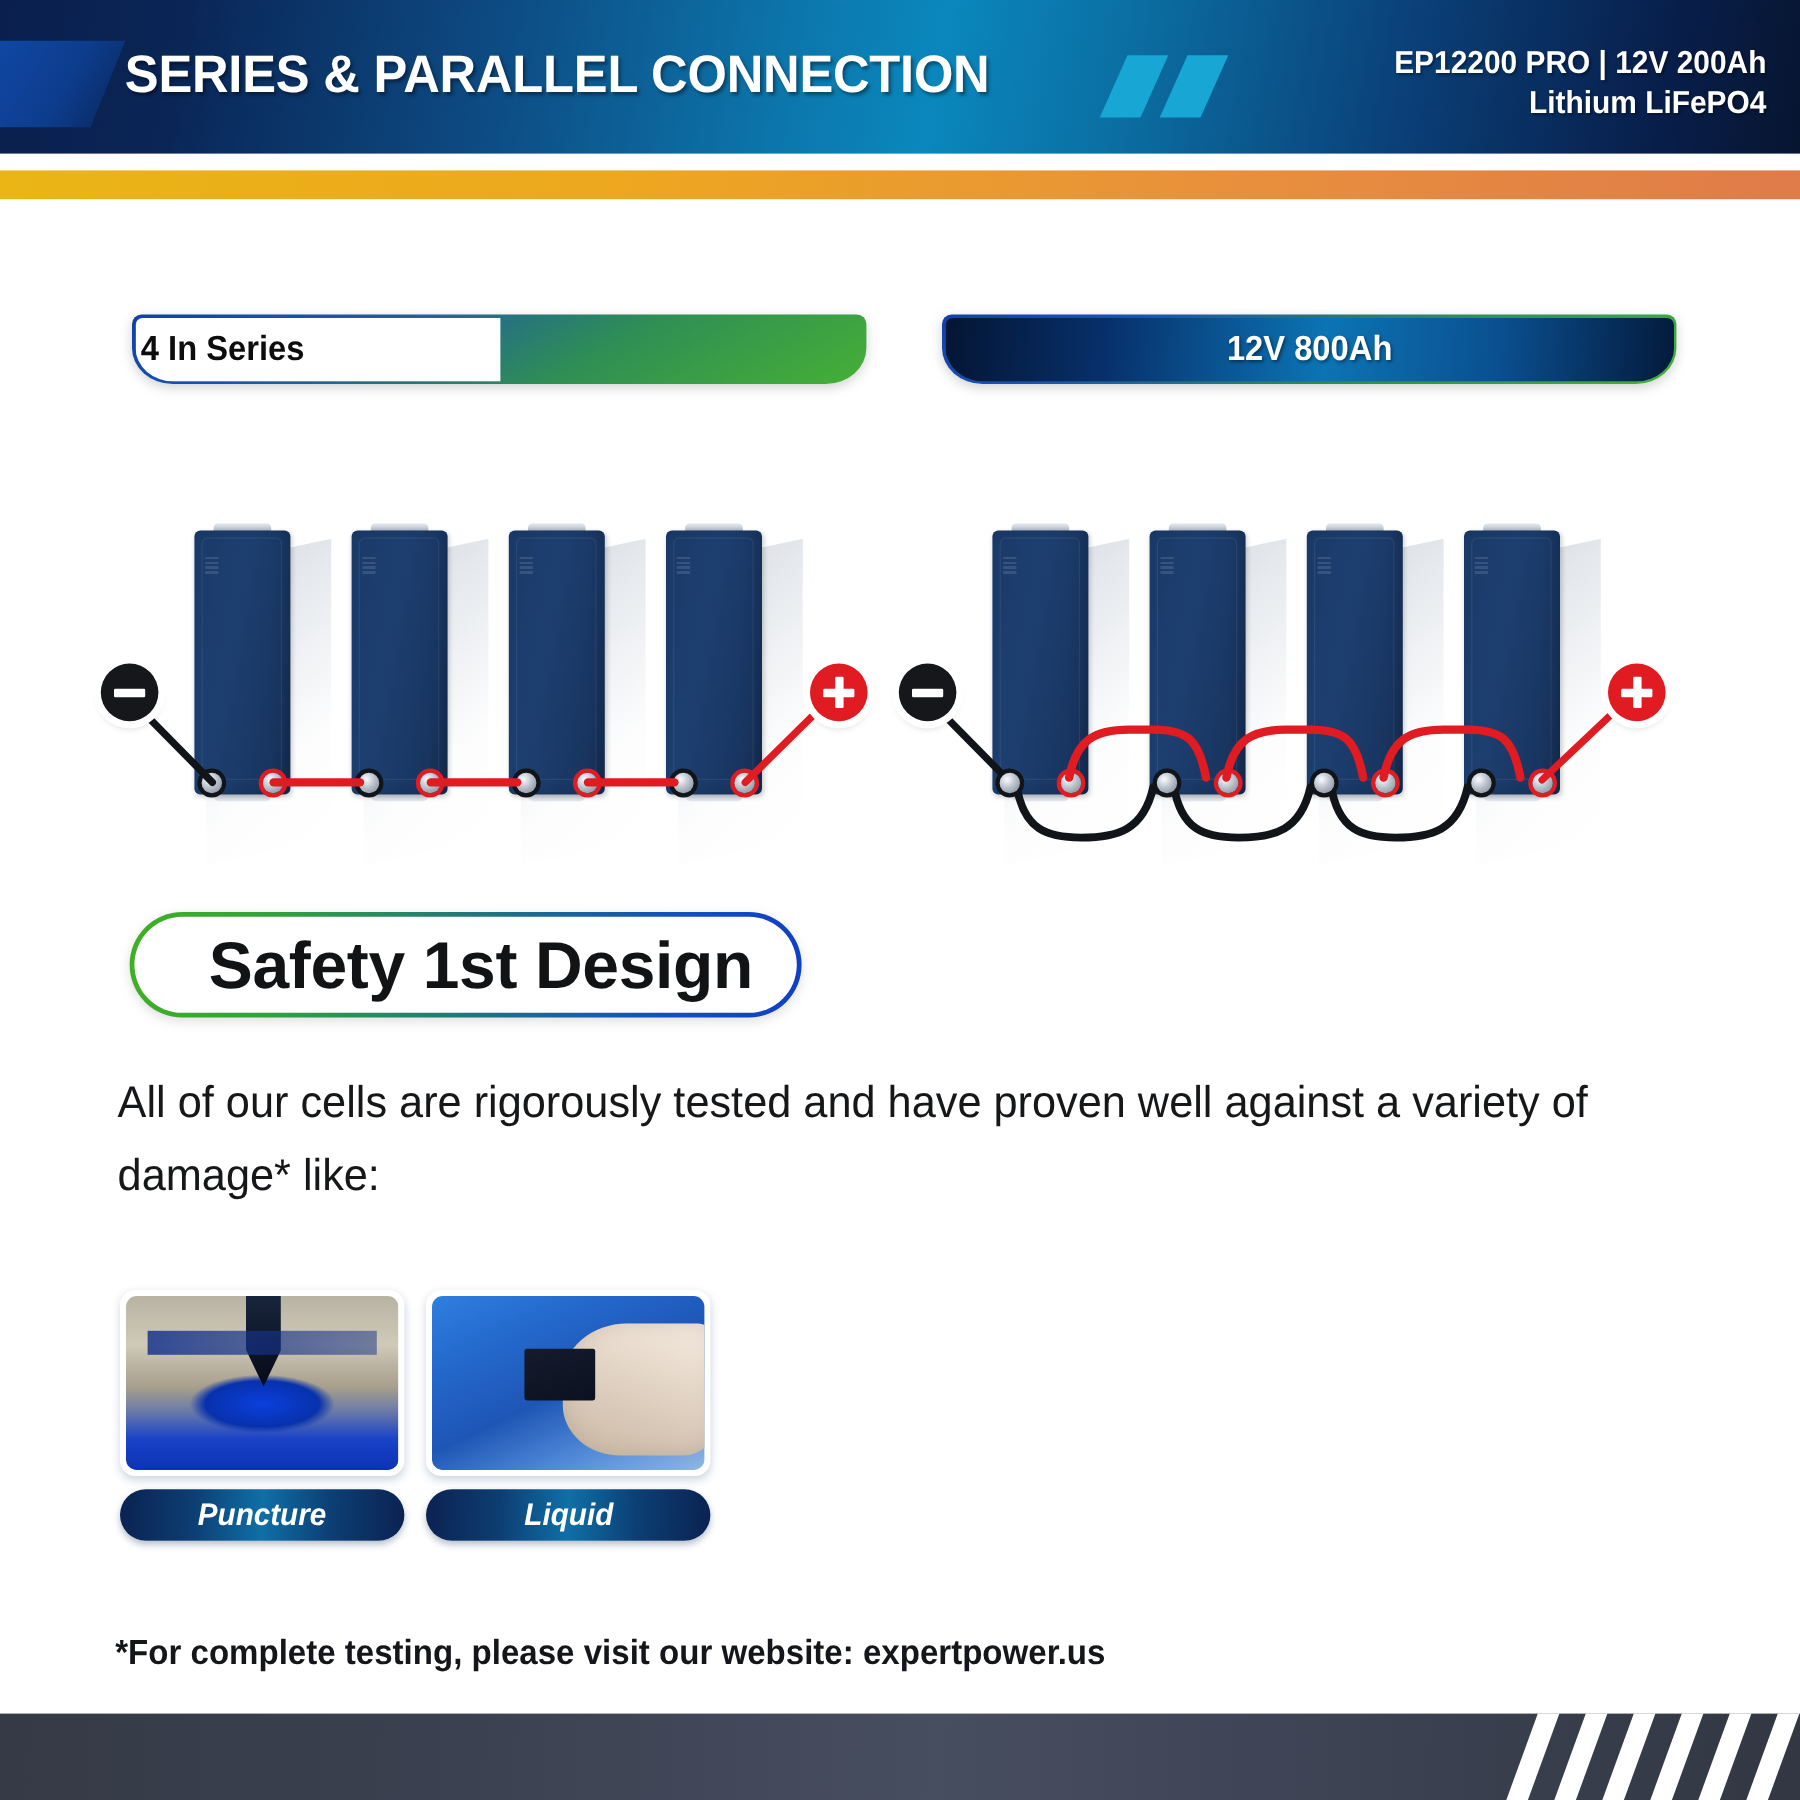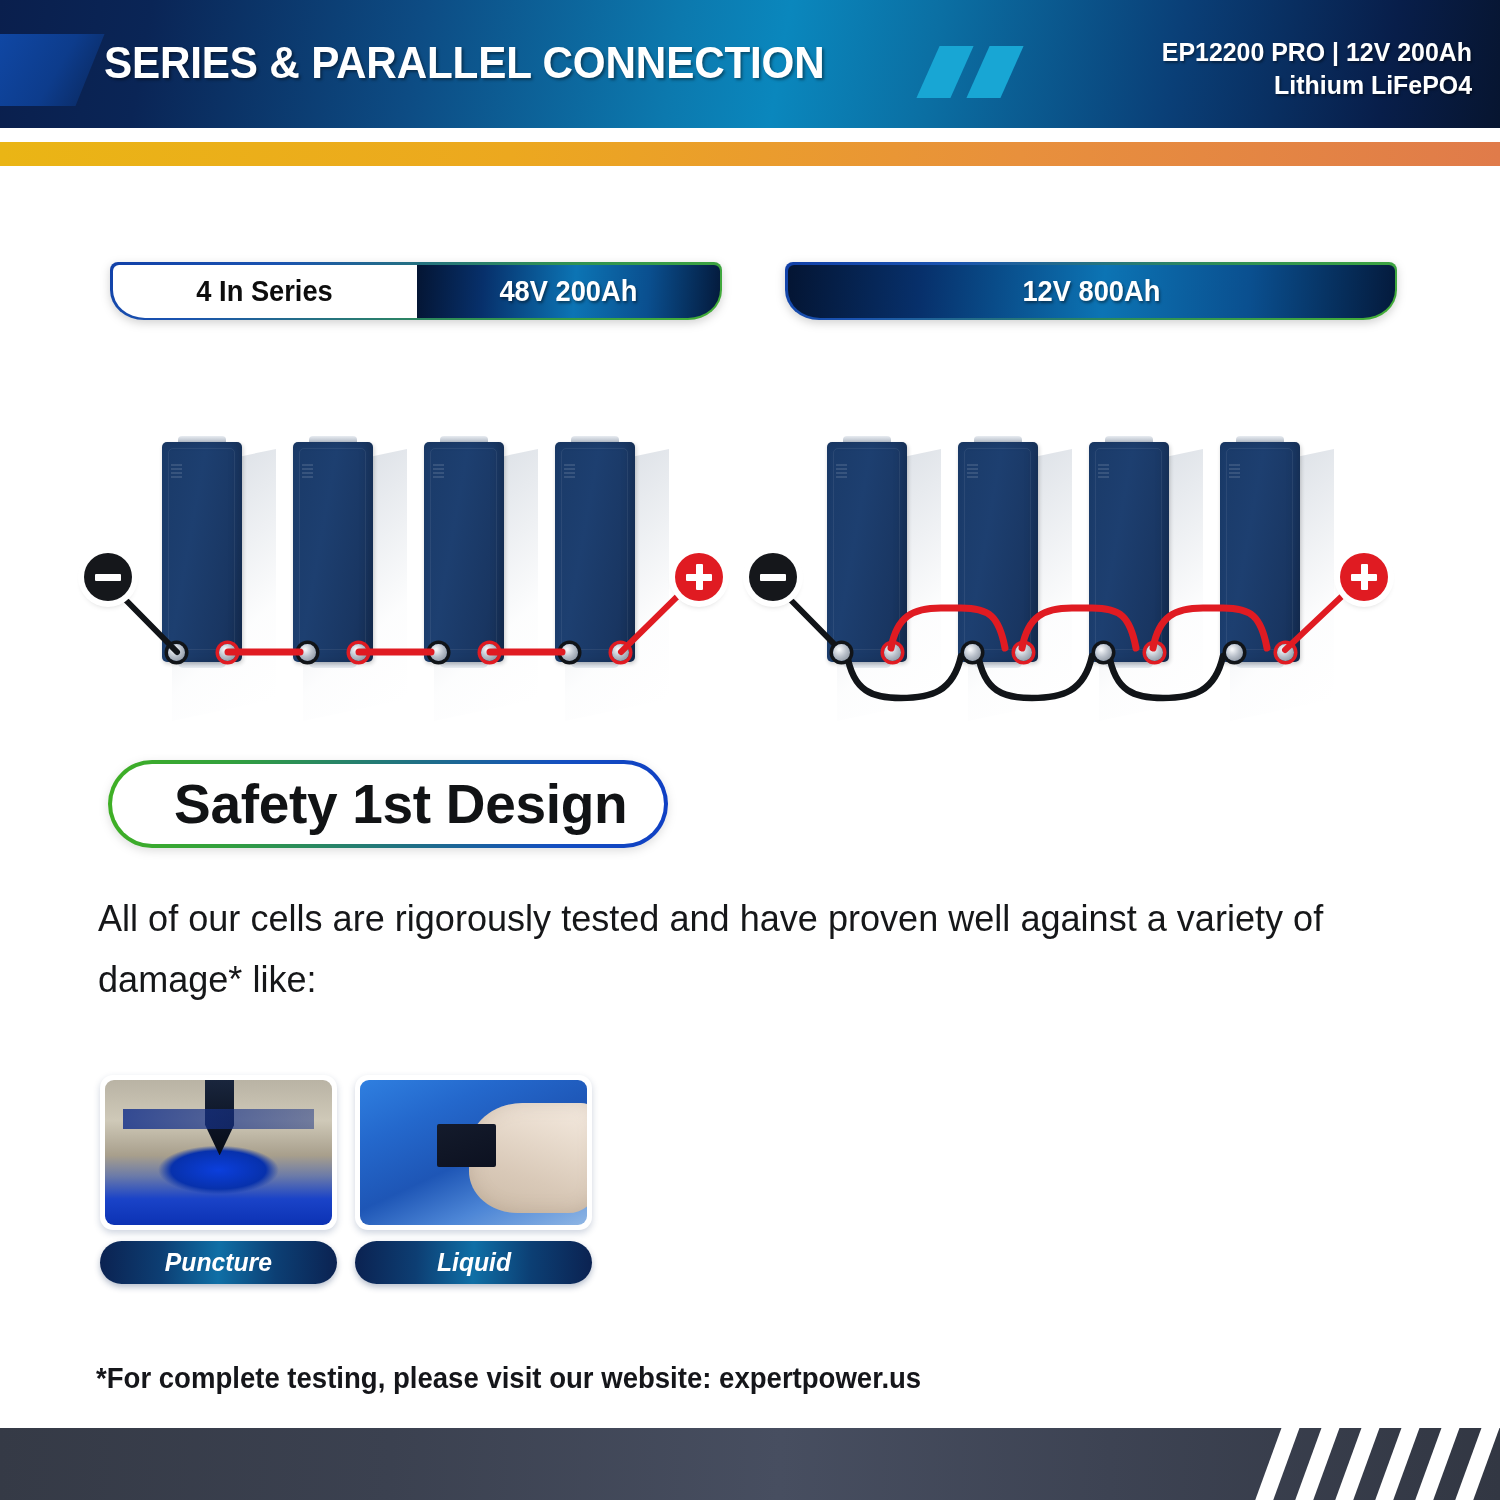--- a/index.html
+++ b/index.html
@@ -67,21 +67,21 @@
     padding:2.5px;
     background:linear-gradient(150deg,#1140a8 0%,#1a53b0 24%,#2f8e55 62%,#45b035 100%);
     filter:drop-shadow(0 3px 5px rgba(0,0,0,.18));
   }
   .pill-inner {
     width:100%; height:100%; display:flex; overflow:hidden;
     border-radius:6px 6px 32px 32px / 6px 6px 28px 28px;
   }
   .pill-left {
     flex:0 0 304px; background:#ffffff;
-    display:flex; align-items:center; justify-content:center;
+    display:flex; align-items:center; justify-content:flex-start;
   }
   .pill-left span {
     font-size:29px; font-weight:bold; color:#0d0d0d;
     transform:scaleX(0.94); white-space:nowrap;
   }
   .pill-right {
     flex:1;
     background:linear-gradient(94deg,#041533 0%,#07306b 22%,#0c74b4 52%,#0a4f8f 76%,#041a3c 100%);
     display:flex; align-items:center; justify-content:center;
   }
@@ -333,23 +333,20 @@
       <div>Lithium LiFePO4</div>
     </div>
   </div>
   <div class="hdr-rule"></div>
 
   <div class="pill" id="pill-series">
     <div class="pill-inner">
       <div class="pill-left">
         <span>4 In Series</span>
       </div>
-      <div class="pill-right">
-        <span>48V 200Ah</span>
-      </div>
     </div>
   </div>
 
   <div class="pill" id="pill-parallel">
     <div class="pill-inner">
       <div class="pill-right">
         <span>12V 800Ah</span>
       </div>
     </div>
   </div>

